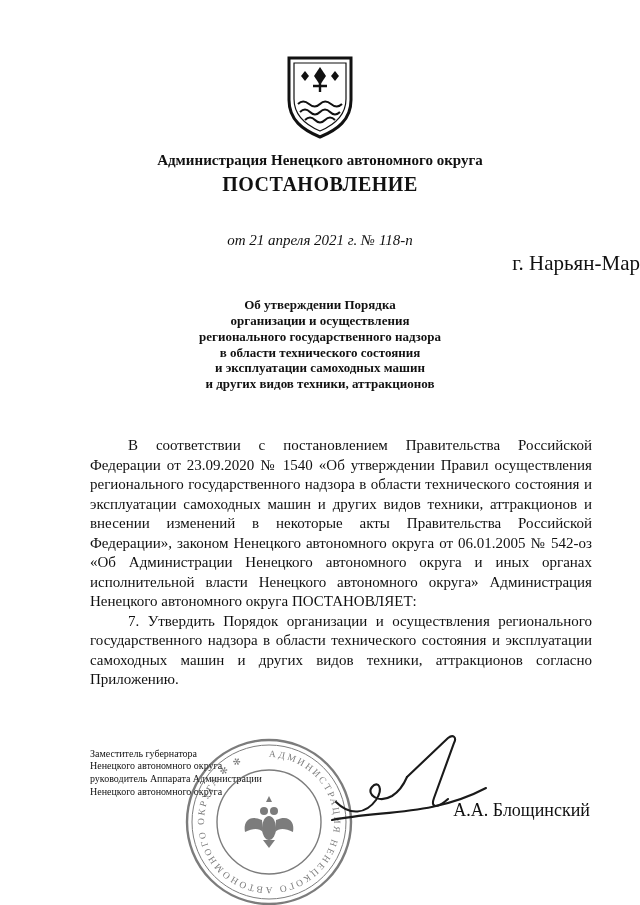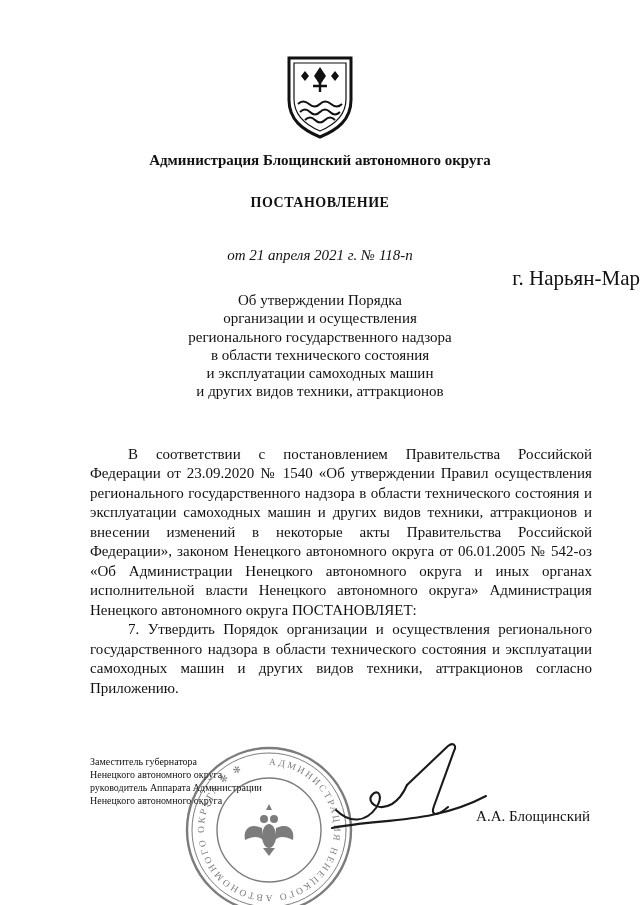--- a/index.html
+++ b/index.html
@@ -10,39 +10,39 @@
     background:#ffffff;
     font-family:"Liberation Serif","DejaVu Serif",serif;
     color:#111;
     overflow:hidden;
   }
   .emblem{width:74px;margin:52px auto 10px;display:block;}
   .org-name{
     text-align:center;font-weight:bold;font-size:15px;margin-top:2px;
   }
   .doc-type{
-    text-align:center;font-weight:bold;font-size:14px;margin-top:26px;letter-spacing:.5px;
+    text-align:center;font-weight:bold;font-size:20px;margin-top:4px;letter-spacing:.5px;
   }
   .date-line{text-align:center;font-size:15px;margin-top:36px;font-style:italic;}
   .city-line{text-align:right;font-size:21px;margin-top:2px;}
   .doc-title{
-    text-align:center;font-weight:normal;font-size:15px;line-height:1.22;
-    margin-top:0;white-space:pre-line;
+    text-align:center;font-weight:bold;font-size:13px;line-height:1.22;
+    margin-top:21px;white-space:pre-line;
   }
   .body-text{margin:44px 48px 0 90px;}
   .body-text p{
     margin:0;font-size:15px;line-height:1.3;text-align:justify;text-indent:38px;
   }
   .sig-section{position:relative;margin-top:58px;height:160px;}
   .sig-position{
     position:absolute;left:90px;top:0;
     font-size:10px;line-height:1.28;white-space:pre-line;z-index:1;
   }
   .sig-name{
-    position:absolute;right:50px;top:52px;font-size:15px;z-index:1;
+    position:absolute;right:50px;top:52px;font-size:18px;z-index:1;
   }
   .seal{
     position:absolute;left:183px;top:-12px;width:172px;height:172px;
     z-index:2;opacity:.72;pointer-events:none;
   }
   .signature-svg{
     position:absolute;left:328px;top:-18px;width:170px;height:100px;
     z-index:3;pointer-events:none;
   }
 </style>
@@ -56,21 +56,21 @@
     <path d="M11 11 h52 v36 c0 17 -12 26 -26 32 C23 73 11 64 11 47 Z" fill="none" stroke="#111" stroke-width="1.2"></path>
     <path d="M37 15 l6 9 -6 9 -6 -9 z" fill="#111"></path>
     <path d="M22 19 l4 5 -4 5 -4 -5 z" fill="#111"></path>
     <path d="M52 19 l4 5 -4 5 -4 -5 z" fill="#111"></path>
     <path d="M30 34 h14 M37 28 v12" stroke="#111" stroke-width="2.4"></path>
     <path d="M15 52 q5 -5 11 0 t11 0 t11 0 t11 0" fill="none" stroke="#111" stroke-width="2"></path>
     <path d="M17 60 q5 -5 10 0 t10 0 t10 0 t10 0" fill="none" stroke="#111" stroke-width="2"></path>
     <path d="M22 68 q5 -5 10 0 t10 0 t10 0" fill="none" stroke="#111" stroke-width="2"></path>
   </svg>
 
-  <div class="org-name">Администрация Блощинский автономного округа</div>
+  <div class="org-name">Администрация Ненецкого автономного округа</div>
 
   <div class="doc-type">ПОСТАНОВЛЕНИЕ</div>
 
   <div class="date-line">от 21 апреля 2021 г. № 118-п</div>
   <div class="city-line">г. Нарьян-Мар</div>
 
   <div class="doc-title">Об утверждении Порядка
 организации и осуществления
 регионального государственного надзора
 в области технического состояния

